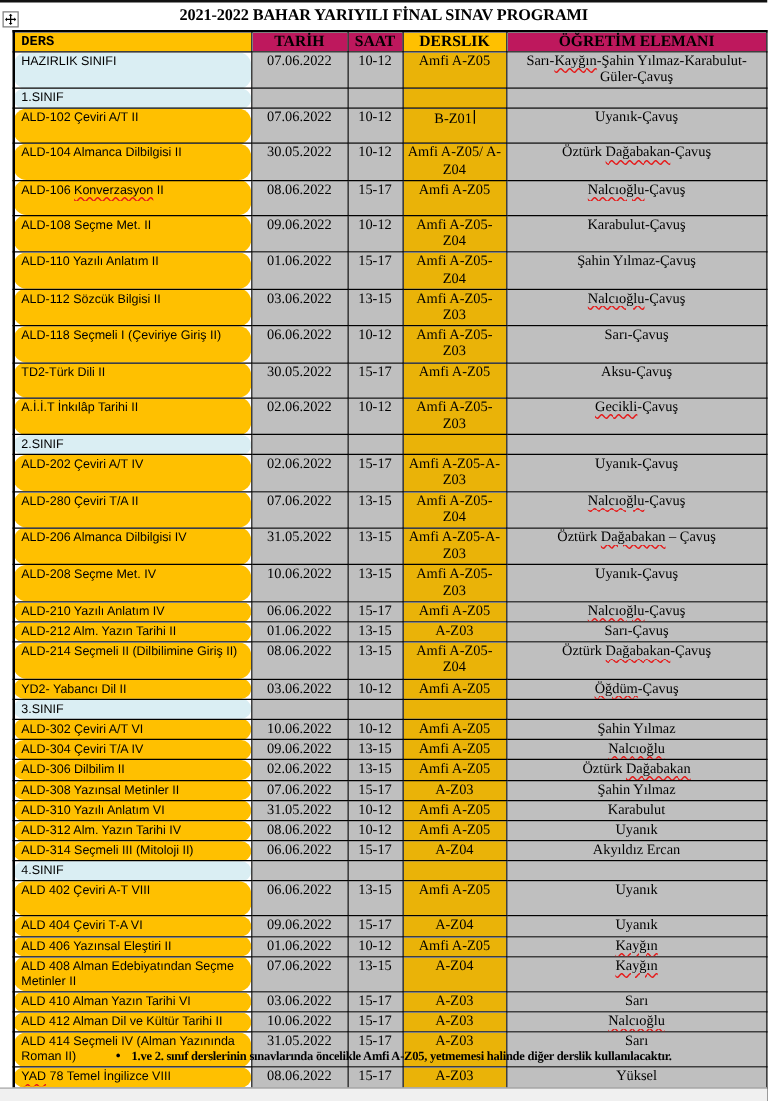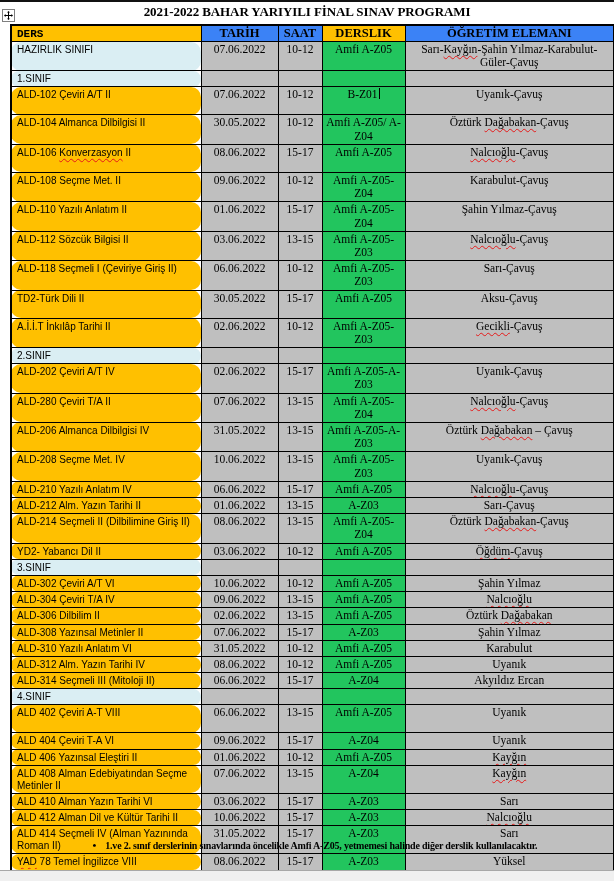--- a/index.html
+++ b/index.html
@@ -17,30 +17,30 @@
     position:absolute; top:4px; left:0; width:614px; text-align:center;
     font-weight:bold; font-size:13px; letter-spacing:-0.1px; color:#000;
   }
   table.sched {
     position:absolute; top:24px; left:10px; width:603px;
     border-collapse:collapse; table-layout:fixed; border:2px solid #000;
   }
   .sched th, .sched td { border:1px solid #000; overflow:hidden; box-sizing:border-box; }
   .sched th { height:15px; vertical-align:middle; font-weight:bold; padding:0 2px; }
   th.h-ders { background:#FFC000; font-family:Liberation Mono, monospace; font-size:11px; text-align:left; padding-left:5px; }
-  th.h-tarih, th.h-saat, th.h-ogretim { background:#3b82f6; font-size:12.5px; text-align:center; }
+  th.h-tarih, th.h-saat, th.h-ogretim { background:#be185d; font-size:12.5px; text-align:center; }
   th.h-derslik { background:#FFC000; font-size:12.5px; text-align:center; }
   .sched td { font-size:11.5px; line-height:1.15; vertical-align:top; padding:1px 2px; color:#000; }
   td.c-ders {
     background:#FFC000; font-family:"Liberation Sans",sans-serif;
     font-size:10px; line-height:1.2; text-align:left; padding:2px 2px 1px 5px;border-radius:10px;
   }
   td.c-ders.blue { background:#DAEEF3; }
   td.c-tarih, td.c-saat, td.c-ogretim { background:#BFBFBF; text-align:center; }
-  td.c-derslik { background:#22c55e; text-align:center; }
+  td.c-derslik { background:#eab308; text-align:center; }
   tr.tall td { height:28px; }
   tr.normal td, tr.section td { height:13px; }
   .sq {
     text-decoration-line:underline; text-decoration-style:wavy;
     text-decoration-color:#e61919; text-decoration-thickness:1px; text-underline-offset:2px;
   }
   .cursor { display:inline-block; width:1px; height:11px; background:#000; vertical-align:-1px; margin-left:1px; }
   .footnote {
     position:absolute; top:839px; left:30px; width:570px; text-align:center;
     font-weight:bold; font-size:10px; letter-spacing:-0.2px; color:#000;

